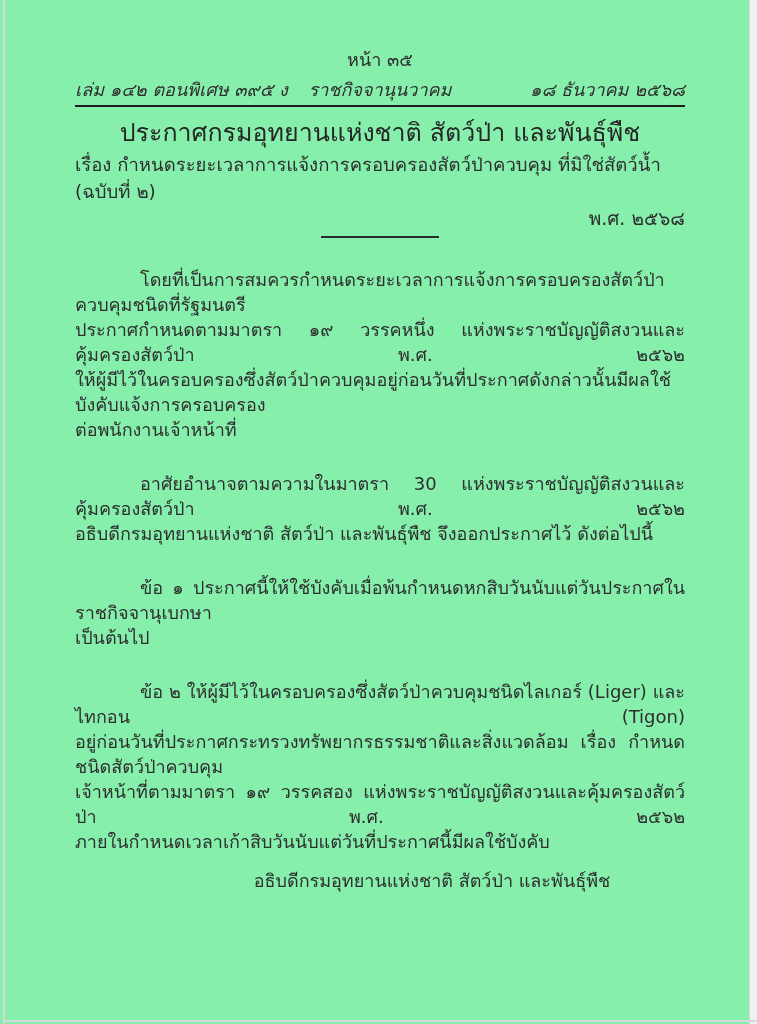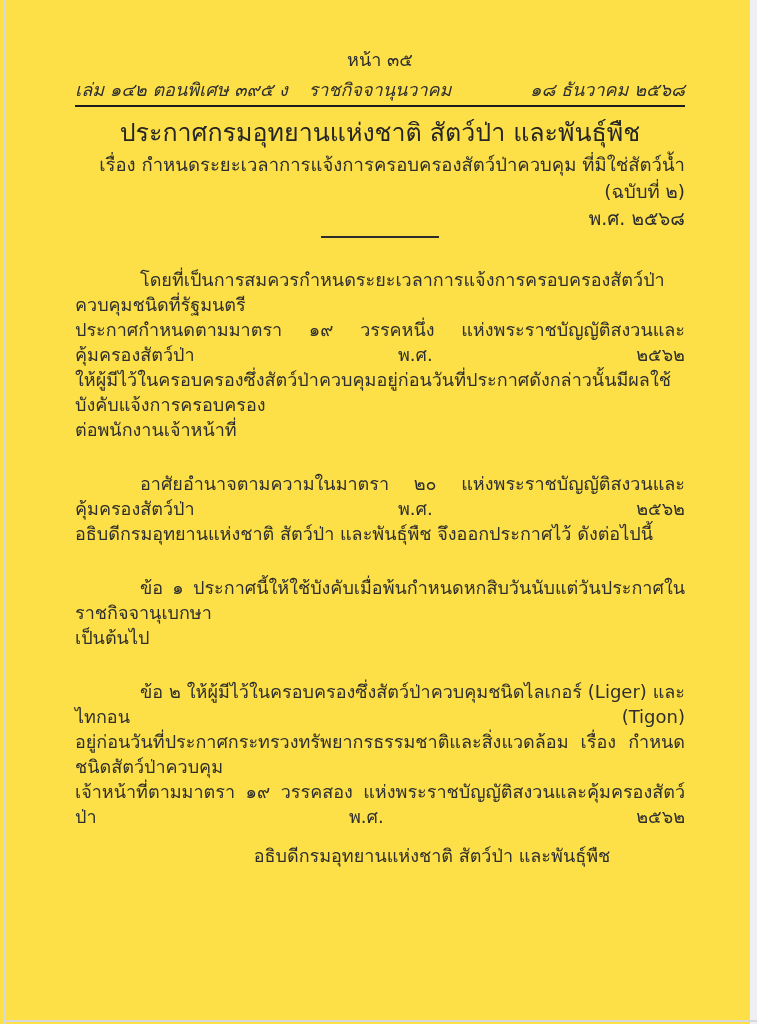--- a/index.html
+++ b/index.html
@@ -8,21 +8,21 @@
     width: 757px;
     height: 1024px;
     overflow: hidden;
     background: #ffffff;
   }
   .page {
     position: absolute;
     inset: 0;
     width: 757px;
     height: 1024px;
-    background: #fde047;
+    background: #86efac;
     font-family: "DejaVu Sans", "Liberation Sans", sans-serif;
     color: #2e2e2e;
   }
   
   .edge-left {
     position: absolute; left: 3px; top: 0; width: 2px; height: 1024px;
     background: #d6d8de;
   }
   .edge-right {
     position: absolute; right: 0; top: 0; width: 7px; height: 1024px;
@@ -61,21 +61,21 @@
     height: 0;
   }
   .title1 {
     margin-top: 8px;
     text-align: center;
     font-size: 25px;
     line-height: 36px;
     color: #262626;
   }
   .title2 {
-    text-align: right;
+    text-align: left;
     font-size: 18.5px;
     line-height: 27px;
   }
   .title3 {
     text-align: right;
     font-size: 19px;
     line-height: 26px;
   }
   .title-divider {
     width: 118px;
@@ -129,33 +129,34 @@
     <div class="doc-body">
 
       <div>
         <div class="l indent just">โดยที่เป็นการสมควรกำหนดระยะเวลาการแจ้งการครอบครองสัตว์ป่าควบคุมชนิดที่รัฐมนตรี</div>
         <div class="l just">ประกาศกำหนดตามมาตรา ๑๙ วรรคหนึ่ง แห่งพระราชบัญญัติสงวนและคุ้มครองสัตว์ป่า พ.ศ. ๒๕๖๒</div>
         <div class="l just">ให้ผู้มีไว้ในครอบครองซึ่งสัตว์ป่าควบคุมอยู่ก่อนวันที่ประกาศดังกล่าวนั้นมีผลใช้บังคับแจ้งการครอบครอง</div>
         <div class="l">ต่อพนักงานเจ้าหน้าที่</div>
       </div>
 
       <div>
-        <div class="l indent just">อาศัยอำนาจตามความในมาตรา ๒๐ แห่งพระราชบัญญัติสงวนและคุ้มครองสัตว์ป่า พ.ศ. ๒๕๖๒</div>
+        <div class="l indent just">อาศัยอำนาจตามความในมาตรา 30 แห่งพระราชบัญญัติสงวนและคุ้มครองสัตว์ป่า พ.ศ. ๒๕๖๒</div>
         <div class="l">อธิบดีกรมอุทยานแห่งชาติ สัตว์ป่า และพันธุ์พืช จึงออกประกาศไว้ ดังต่อไปนี้</div>
       </div>
 
       <div>
         <div class="l indent just">ข้อ ๑ ประกาศนี้ให้ใช้บังคับเมื่อพ้นกำหนดหกสิบวันนับแต่วันประกาศในราชกิจจานุเบกษา</div>
         <div class="l">เป็นต้นไป</div>
       </div>
 
       <div>
         <div class="l indent just">ข้อ ๒ ให้ผู้มีไว้ในครอบครองซึ่งสัตว์ป่าควบคุมชนิดไลเกอร์ (Liger) และไทกอน (Tigon)</div>
         <div class="l just">อยู่ก่อนวันที่ประกาศกระทรวงทรัพยากรธรรมชาติและสิ่งแวดล้อม เรื่อง กำหนดชนิดสัตว์ป่าควบคุม</div>
         <div class="l just">เจ้าหน้าที่ตามมาตรา ๑๙ วรรคสอง แห่งพระราชบัญญัติสงวนและคุ้มครองสัตว์ป่า พ.ศ. ๒๕๖๒</div>
+        <div class="l">ภายในกำหนดเวลาเก้าสิบวันนับแต่วันที่ประกาศนี้มีผลใช้บังคับ</div>
       </div>
 
     </div>
 
     <div class="signature">
       <div>อธิบดีกรมอุทยานแห่งชาติ สัตว์ป่า และพันธุ์พืช</div>
     </div>
 
   </div>
 </div>

